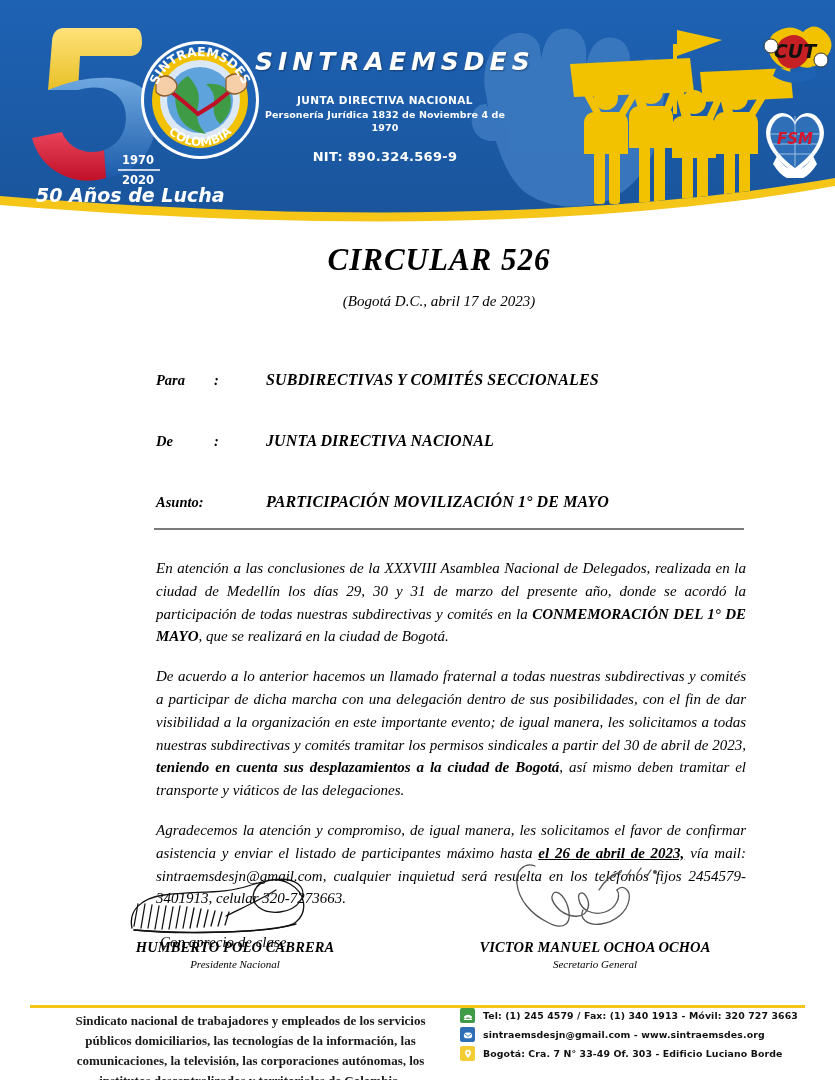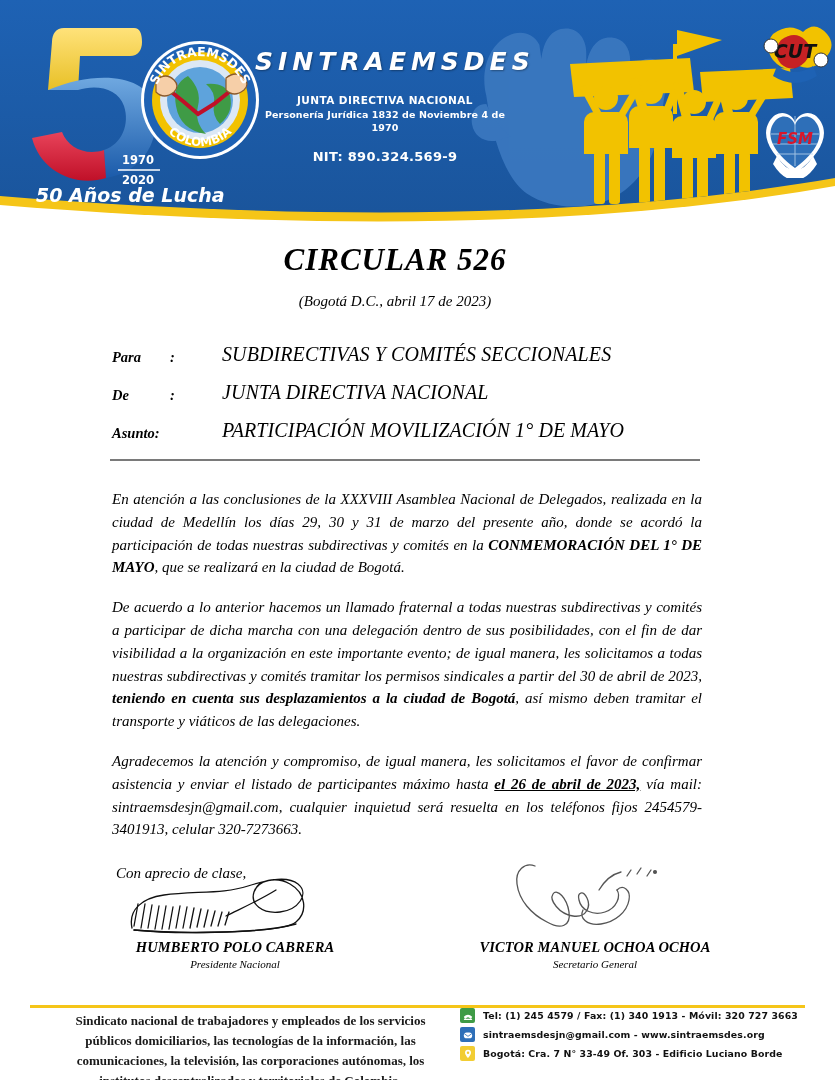--- a/index.html
+++ b/index.html
@@ -37,21 +37,21 @@
     font-weight:700;font-size:9.5px;letter-spacing:.1px;line-height:1.45;
   }
   .brand-nit{
     font-family:"DejaVu Sans", sans-serif;
     font-weight:700;font-size:13px;letter-spacing:.3px;margin-top:14px;
   }
   .hdr-right-logos{position:absolute;right:0;top:22px;width:80px;font-style:italic;}
   .emblem{display:block;margin-bottom:8px;}
 
   
-  .doc{position:absolute;left:0;top:230px;width:790px;}
+  .doc{position:absolute;left:0;top:230px;width:790px;padding-left:44px;}
 
   .doc-title{
     text-align:center;
     font-family:"Liberation Serif", serif;
     font-weight:700;font-style:italic;
     font-size:31px;letter-spacing:1px;
     margin-top:12px;color:#000;
   }
   .doc-date{
     text-align:center;
@@ -67,21 +67,21 @@
     font-family:"Liberation Serif", serif;
     font-weight:700;font-style:italic;font-size:14.5px;
   }
   .meta-colon{
     width:52px;flex:0 0 52px;
     font-family:"Liberation Serif", serif;
     font-weight:700;font-style:italic;font-size:14.5px;
   }
   .meta-value{
     font-family:"Liberation Serif", serif;
-    font-weight:400;font-style:italic;font-size:20px;letter-spacing:.1px;
+    font-weight:700;font-style:italic;font-size:16px;letter-spacing:.1px;margin-top:28px;
   }
 
   .rule{
     height:2px;background:#7a7a7a;
     margin:17px 90px 0 110px;
   }
 
   .body-text{
     margin:27px 88px 0 112px;
     font-family:"Liberation Serif", serif;

